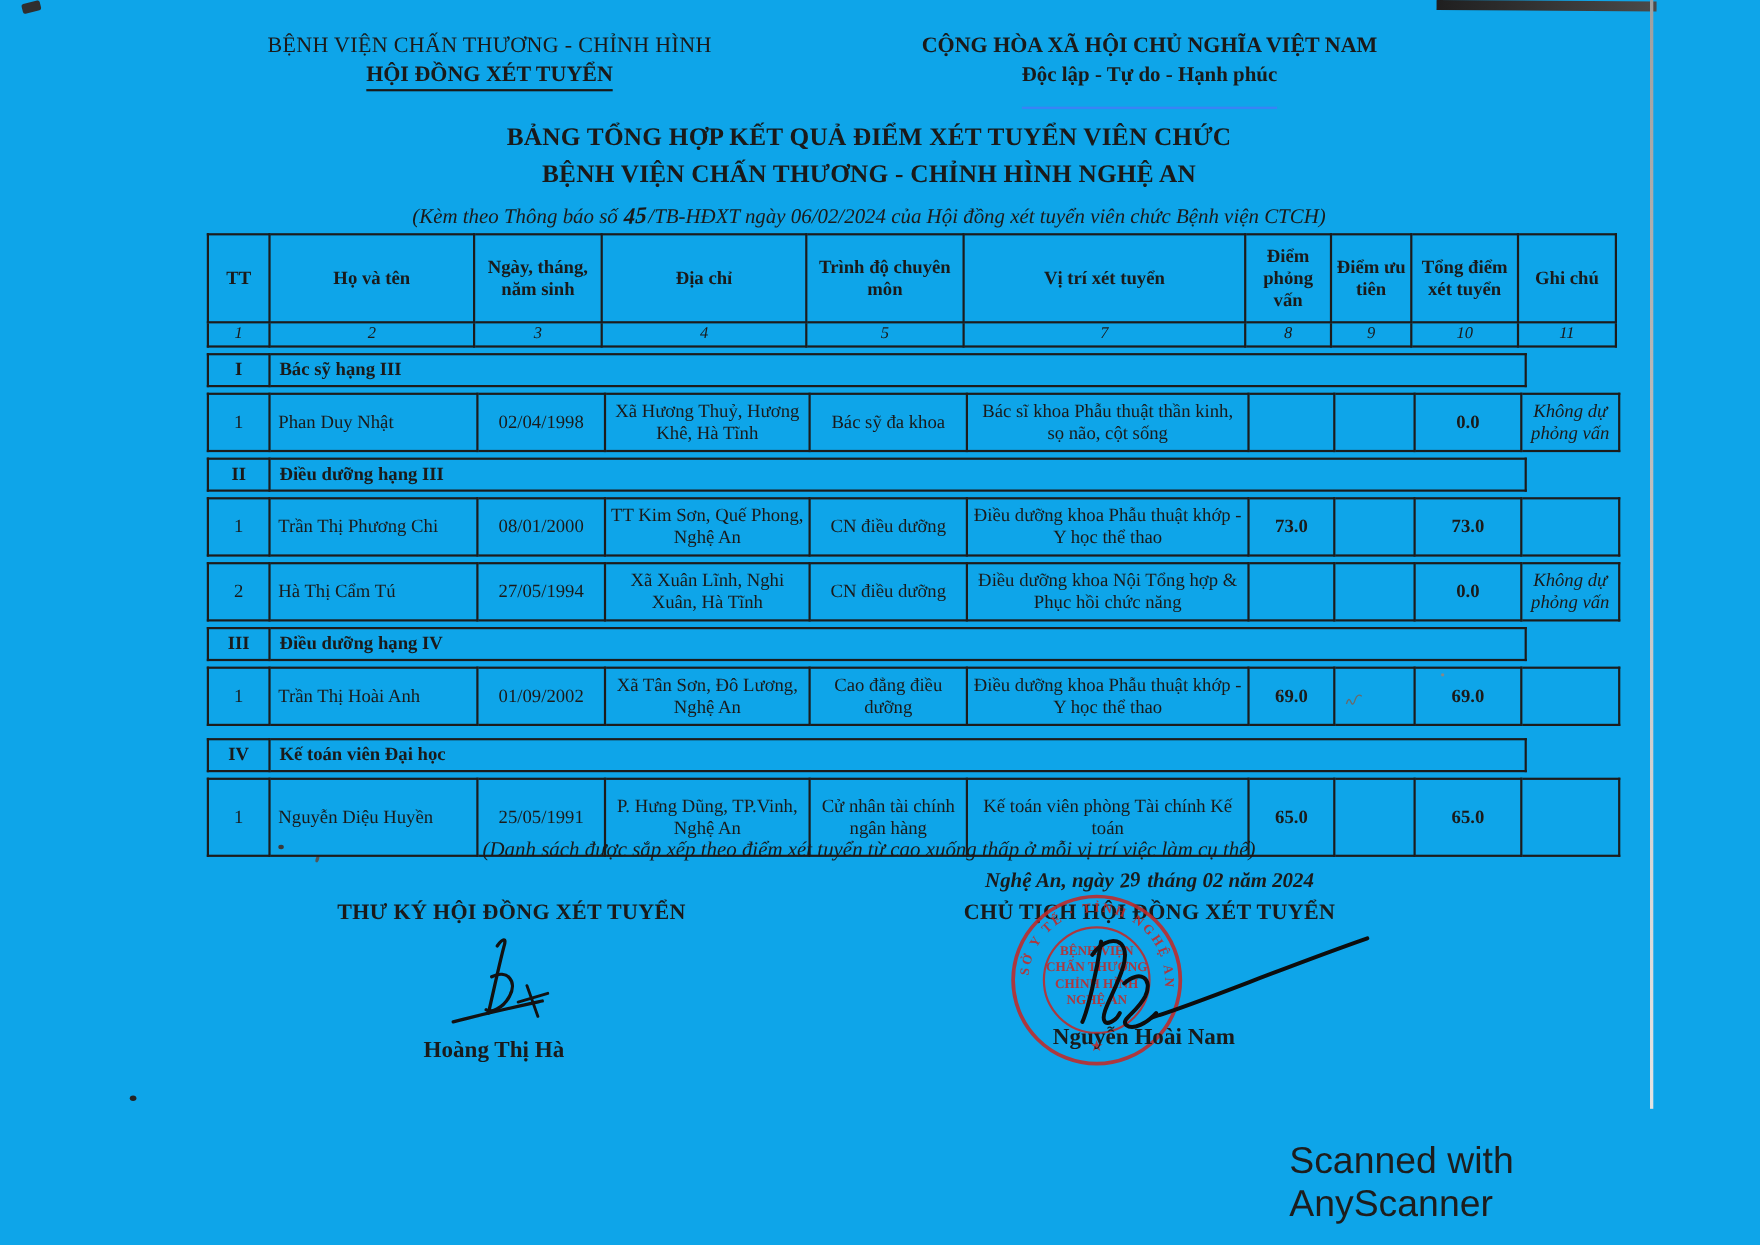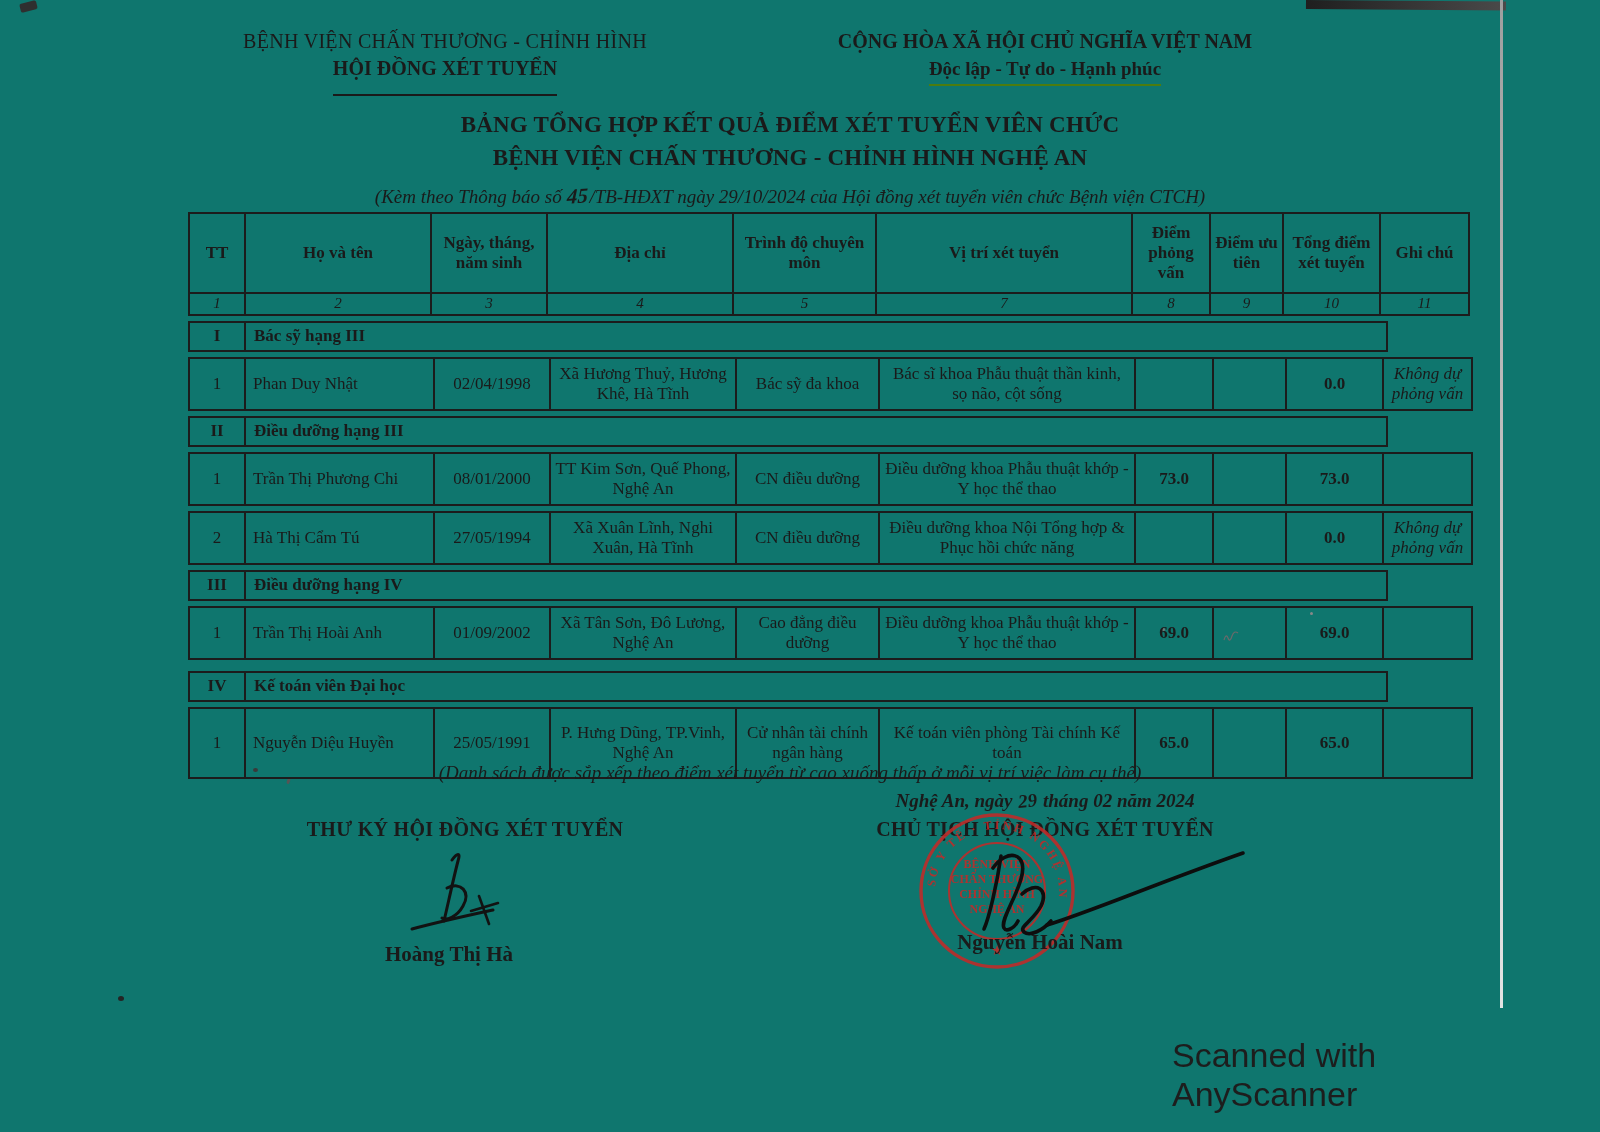--- a/index.html
+++ b/index.html
@@ -1,27 +1,27 @@
 <!DOCTYPE html>
 <html><head>
 <meta charset="utf-8">
 <style>
   html,body{margin:0;padding:0;}
   body{width:1600px;height:1132px;background:#ffffff;}
-  .page{position:relative;width:1600px;height:1132px;background:#0f766e;overflow:hidden;
+  .page{position:relative;width:1600px;height:1132px;background:#0ea5e9;overflow:hidden;
         color:#1a1a1a;font-family:"Liberation Serif",serif;}
   
   .org-block{position:absolute;left:210px;top:30px;width:470px;text-align:center;}
   .org-l1{font-size:20px;letter-spacing:.3px;}
   .org-l2{font-size:20px;font-weight:bold;margin-top:4px;}
-  .org-l2 span{border-bottom:2px solid #1a1a1a;padding-bottom:15px;}
+  .org-l2 span{border-bottom:2px solid #1a1a1a;padding-bottom:2px;}
   .national-block{position:absolute;left:815px;top:30px;width:460px;text-align:center;}
   .nat-l1{font-size:20px;font-weight:bold;}
   .nat-l2{font-size:19px;font-weight:bold;margin-top:5px;}
-  .nat-l2 span{border-bottom:2px solid #4d7c0f;padding-bottom:5px;margin-top:36px;}
+  .nat-l2 span{border-bottom:2px solid #3b82f6;padding-bottom:18px;margin-top:36px;}
   
   .title-block{position:absolute;left:200px;top:112px;width:1180px;text-align:center;
                font-weight:bold;font-size:23px;letter-spacing:.2px;}
   .title-block .t2{margin-top:7px;}
   .subtitle{position:absolute;left:150px;top:184px;width:1280px;text-align:center;
             font-style:italic;font-size:19px;}
   .hand-num{display:inline-block;font-weight:bold;transform:rotate(-4deg) skewX(-6deg);
             font-size:21px;margin:0 1px;}
   
   .table-wrap{position:absolute;left:188px;top:212px;width:1200px;}
@@ -100,21 +100,21 @@
   </div>
   <div class="national-block">
     <div class="nat-l1">CỘNG HÒA XÃ HỘI CHỦ NGHĨA VIỆT NAM</div>
     <div class="nat-l2"><span>Độc lập - Tự do - Hạnh phúc</span></div>
   </div>
 
   <div class="title-block">
     <div class="t1">BẢNG TỔNG HỢP KẾT QUẢ ĐIỂM XÉT TUYỂN VIÊN CHỨC</div>
     <div class="t2">BỆNH VIỆN CHẤN THƯƠNG - CHỈNH HÌNH NGHỆ AN</div>
   </div>
-  <div class="subtitle"><span>(Kèm theo Thông báo số</span> <span class="hand-num">45</span><span>/TB-HĐXT ngày 29/10/2024 của Hội đồng xét tuyển viên chức Bệnh viện CTCH)</span></div>
+  <div class="subtitle"><span>(Kèm theo Thông báo số</span> <span class="hand-num">45</span><span>/TB-HĐXT ngày 06/02/2024 của Hội đồng xét tuyển viên chức Bệnh viện CTCH)</span></div>
 
   <div class="table-wrap">
 
     <table class="band">
       <tbody>
           <tr class="hdr">
         <td class="c0">TT</td>
         <td class="c1">Họ và tên</td>
         <td class="c2">Ngày, tháng, năm sinh</td>
         <td class="c3">Địa chỉ</td>

